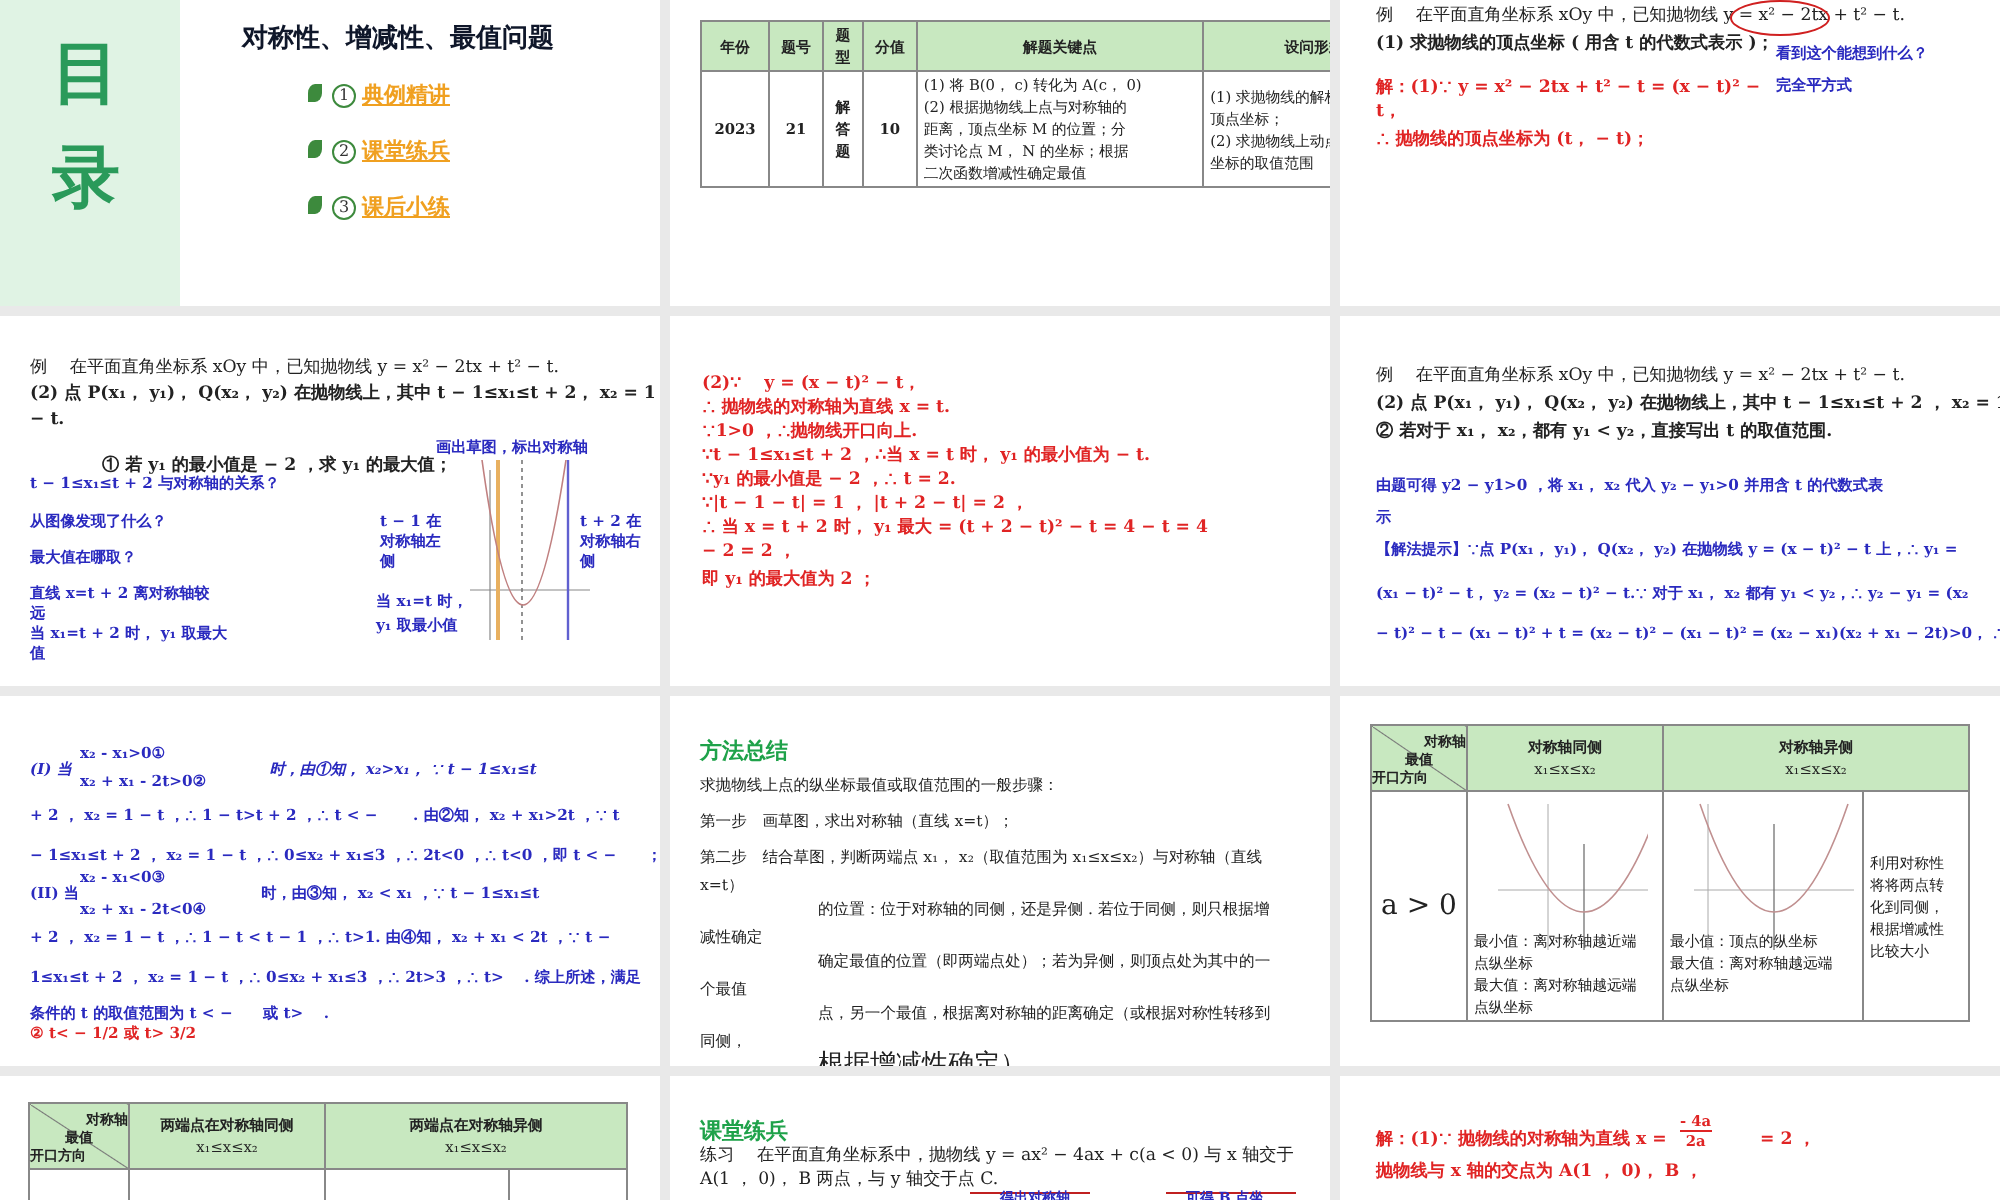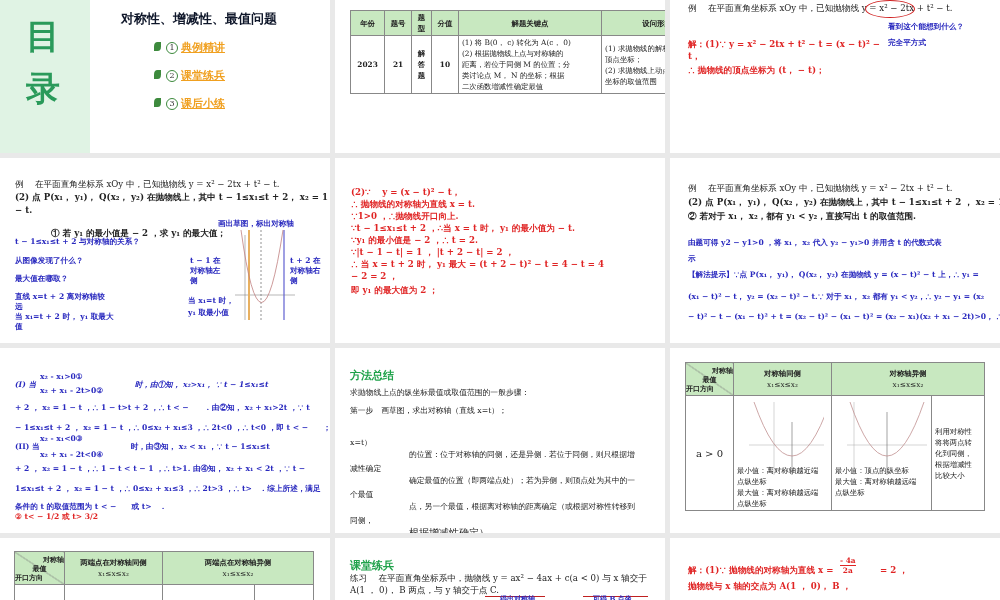--- a/index.html
+++ b/index.html
@@ -69,38 +69,39 @@
       <th>设问形式</th>
     </tr>
     <tr>
       <td class="bold">2023</td>
       <td class="bold">21</td>
       <td class="bold" style="width:20px;white-space:normal;">解答题</td>
       <td class="bold">10</td>
       <td class="left">
         <div>(1) 将 B(0， c) 转化为 A(c， 0)</div>
         <div>(2) 根据抛物线上点与对称轴的</div>
-        <div>距离，若位于同侧 M 的位置；分</div>
+        <div>距离，顶点坐标 M 的位置；分</div>
         <div>类讨论点 M， N 的坐标；根据</div>
         <div>二次函数增减性确定最值</div>
       </td>
       <td class="left">
         <div>(1) 求抛物线的解析式及</div>
         <div>顶点坐标；</div>
         <div>(2) 求抛物线上动点 Q 纵</div>
         <div>坐标的取值范围</div>
       </td>
     </tr>
   </tbody>
     </table>
 </div>
 
 <div class="slide c2 r0">
   <div class="txt" style="left:18px;top:2px;">例　 在平面直角坐标系 xOy 中，已知抛物线 y = x² − 2tx + t² − t.</div>
   <div class="ellipse" style="left:195px;top:0px;width:50px;height:18px;"></div>
+  <div class="txt bold" style="left:18px;top:16px;">(1) 求抛物线的顶点坐标 ( 用含 t 的代数式表示 )；</div>
   <div class="txt blue" style="left:218px;top:20px;">看到这个能想到什么？</div>
   <div class="txt blue" style="left:218px;top:36px;">完全平方式</div>
   <div class="txt red" style="left:18px;top:38px;">解：(1)∵ y = x² − 2tx + t² − t = (x − t)² −</div>
   <div class="txt red" style="left:18px;top:50px;">t，</div>
   <div class="txt red" style="left:18px;top:64px;">∴ 抛物线的顶点坐标为 (t， − t)；</div>
 </div>
 
 <div class="slide c0 r1">
   <div class="txt" style="left:15px;top:20px;">例　 在平面直角坐标系 xOy 中，已知抛物线 y = x² − 2tx + t² − t.</div>
   <div class="txt bold" style="left:15px;top:33px;">(2) 点 P(x₁， y₁)， Q(x₂， y₂) 在抛物线上，其中 t − 1≤x₁≤t + 2， x₂ = 1</div>
@@ -167,28 +168,29 @@
   <div class="txt blue" style="left:15px;top:114px;">+ 2 ， x₂ = 1 − t ，∴ 1 − t &lt; t − 1 ，∴ t&gt;1. 由④知， x₂ + x₁ &lt; 2t ，∵ t −</div>
   <div class="txt blue" style="left:15px;top:134px;">1≤x₁≤t + 2 ， x₂ = 1 − t ，∴ 0≤x₂ + x₁≤3 ，∴ 2t&gt;3 ，∴ t&gt;　 . 综上所述，满足</div>
   <div class="txt blue" style="left:15px;top:152px;">条件的 t 的取值范围为 t &lt; −　　或 t&gt;　 .</div>
   <div class="txt red" style="left:15px;top:162px;font-size:7.6px;">② t&lt; − 1/2 或 t&gt; 3/2</div>
 </div>
 
 <div class="slide c1 r2">
   <div class="section-title" style="left:15px;top:20px;">方法总结</div>
   <div class="txt" style="left:15px;top:38px;font-size:7.8px;">求抛物线上点的纵坐标最值或取值范围的一般步骤：</div>
   <div class="txt" style="left:15px;top:56px;font-size:7.8px;">第一步　画草图，求出对称轴（直线 x=t）；</div>
+  <div class="txt" style="left:15px;top:74px;font-size:7.8px;">第二步　结合草图，判断两端点 x₁， x₂（取值范围为 x₁≤x≤x₂）与对称轴（直线</div>
   <div class="txt" style="left:15px;top:88px;font-size:7.8px;">x=t）</div>
   <div class="txt" style="left:74px;top:100px;font-size:7.8px;">的位置：位于对称轴的同侧，还是异侧 . 若位于同侧，则只根据增</div>
   <div class="txt" style="left:15px;top:114px;font-size:7.8px;">减性确定</div>
   <div class="txt" style="left:74px;top:126px;font-size:7.8px;">确定最值的位置（即两端点处）；若为异侧，则顶点处为其中的一</div>
   <div class="txt" style="left:15px;top:140px;font-size:7.8px;">个最值</div>
   <div class="txt" style="left:74px;top:152px;font-size:7.8px;">点，另一个最值，根据离对称轴的距离确定（或根据对称性转移到</div>
   <div class="txt" style="left:15px;top:166px;font-size:7.8px;">同侧，</div>
-  <div class="txt" style="left:74px;top:178px;font-size:10px;">根据增减性确定）.</div>
+  <div class="txt" style="left:74px;top:178px;font-size:13px;font-family:Liberation Mono, monospace;">根据增减性确定）.</div>
 </div>
 
 <div class="slide c2 r2">
   <table style="left:15px;top:14px;width:300px;">
     <tbody>
         <tr>
       <th class="diag" style="width:48px;height:33px;padding:0;position:relative;">
         <div style="text-align:right;font-size:7px;line-height:9px;">对称轴</div>
         <div style="font-size:7px;line-height:9px;">最值</div>
         <div style="text-align:left;font-size:7px;line-height:9px;">开口方向</div>
@@ -196,21 +198,21 @@
       <th>
         <div>对称轴同侧</div>
         <div style="font-weight:normal;">x₁≤x≤x₂</div>
       </th>
       <th colspan="2">
         <div>对称轴异侧</div>
         <div style="font-weight:normal;">x₁≤x≤x₂</div>
       </th>
     </tr>
     <tr>
-      <td style="font-size:10px;">a &gt; 0</td>
+      <td style="font-size:14px;">a &gt; 0</td>
       <td class="left" style="width:98px;height:115px;vertical-align:bottom;position:relative;">
         <svg style="left:10px;top:4px;position:absolute;" width="80" height="75">
           <line x1="5" y1="45" x2="80" y2="45" stroke="#aaa" stroke-width="0.5"></line>
           <line x1="30" y1="2" x2="30" y2="75" stroke="#aaa" stroke-width="0.5"></line>
           <line x1="48" y1="22" x2="48" y2="75" stroke="#666" stroke-width="0.6"></line>
           <path d="M10 2 Q48 110 86 2" fill="none" stroke="#c09090" stroke-width="0.8"></path>
         </svg>
         <div>最小值：离对称轴越近端</div>
         <div>点纵坐标</div>
         <div>最大值：离对称轴越远端</div>

